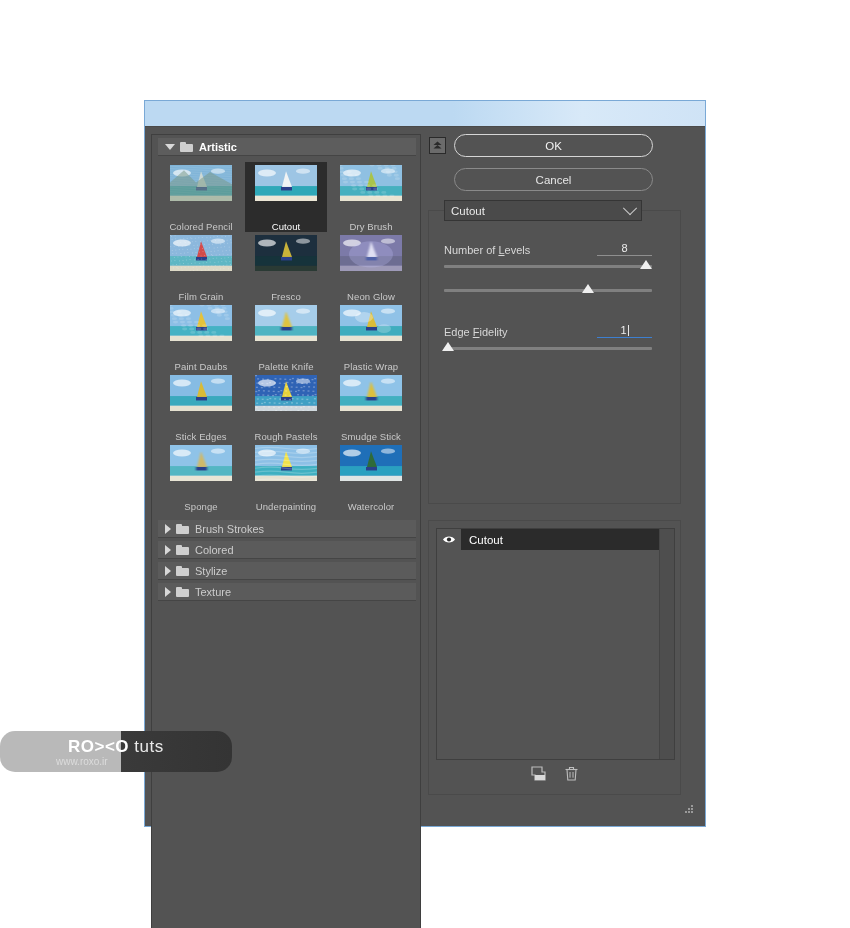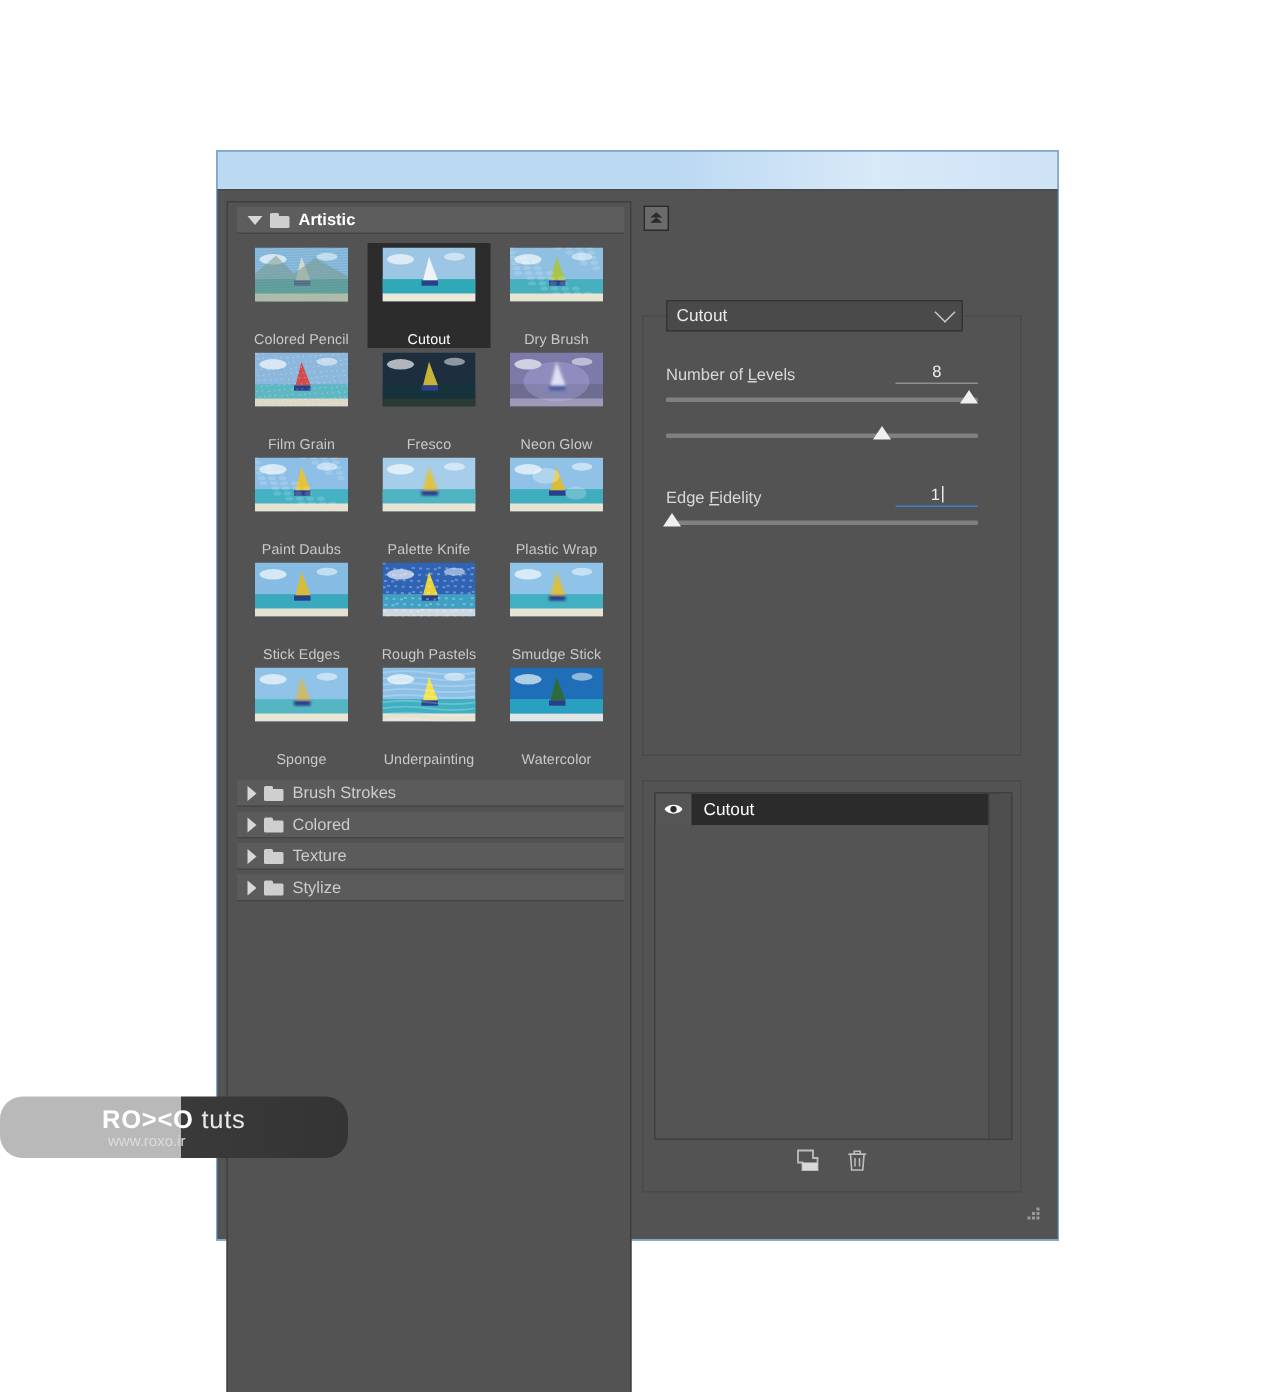--- a/index.html
+++ b/index.html
@@ -88,21 +88,21 @@
   #layer-tools{position:absolute;left:0;right:0;top:245px;display:flex;justify-content:center;gap:18px;}
 
   #resize-grip{position:absolute;right:5px;bottom:4px;width:9px;height:9px;}
   #resize-grip i{position:absolute;width:2px;height:2px;background:#9a9a9a;}
 
   
   #wm{position:absolute;left:0;top:731px;width:232px;height:41px;
     background:linear-gradient(to right,#b9b9b9 0%,#b9b9b9 52%,#3a3a3a 52%,#343434 100%);border-radius:15px;}
   #wm-main{position:absolute;left:68px;top:6px;font-size:17px;font-weight:bold;color:#ffffff;letter-spacing:.5px;}
   #wm-main .lite{font-weight:normal;color:#e9e9e9;}
-  #wm-sub{position:absolute;left:72px;top:25px;font-size:10px;color:#dcdcdc;text-align:center;}
+  #wm-sub{position:absolute;left:56px;top:25px;font-size:10px;color:#dcdcdc;text-align:center;}
 </style>
 </head>
 <body>
 
 <div id="fg-dialog">
 
   <div id="fg-titlebar">
     <span></span>
   </div>
 
@@ -827,39 +827,45 @@
             <span class="cat-label">Brush Strokes</span>
           </div>
           <div class="cat-header closed">
             <span class="tri right"></span>
             <span class="folder"></span>
             <span class="cat-label">Colored</span>
           </div>
           <div class="cat-header closed">
             <span class="tri right"></span>
             <span class="folder"></span>
-            <span class="cat-label">Texture</span>
+            <span class="cat-label">Stylize</span>
           </div>
           <div class="cat-header closed">
             <span class="tri right"></span>
             <span class="folder"></span>
-            <span class="cat-label">Stylize</span>
+            <span class="cat-label">Texture</span>
           </div>
         </div>
     </div>
 
     <div id="right">
 
       <div id="collapse-btn">
         <svg width="11" height="11" viewBox="0 0 11 11">
           <polygon points="5.5,1.5 9.5,5 1.5,5" fill="#2a2a2a"></polygon>
           <polygon points="5.5,5 9.5,8.5 1.5,8.5" fill="#2a2a2a"></polygon>
         </svg>
       </div>
 
+      <div class="pbtn" id="ok-btn">
+        <span>OK</span>
+      </div>
+      <div class="pbtn" id="cancel-btn">
+        <span>Cancel</span>
+      </div>
 
       <div id="settings">
         <div id="filter-select">
           <span>Cutout</span>
           <span class="chev"></span>
         </div>
         <div id="slider-host">
             <div class="slider-row" style="top: 28px;">
               <div class="sl-top">
                 <span class="sl-label"><span>Number of </span><u>L</u><span>evels</span></span>

